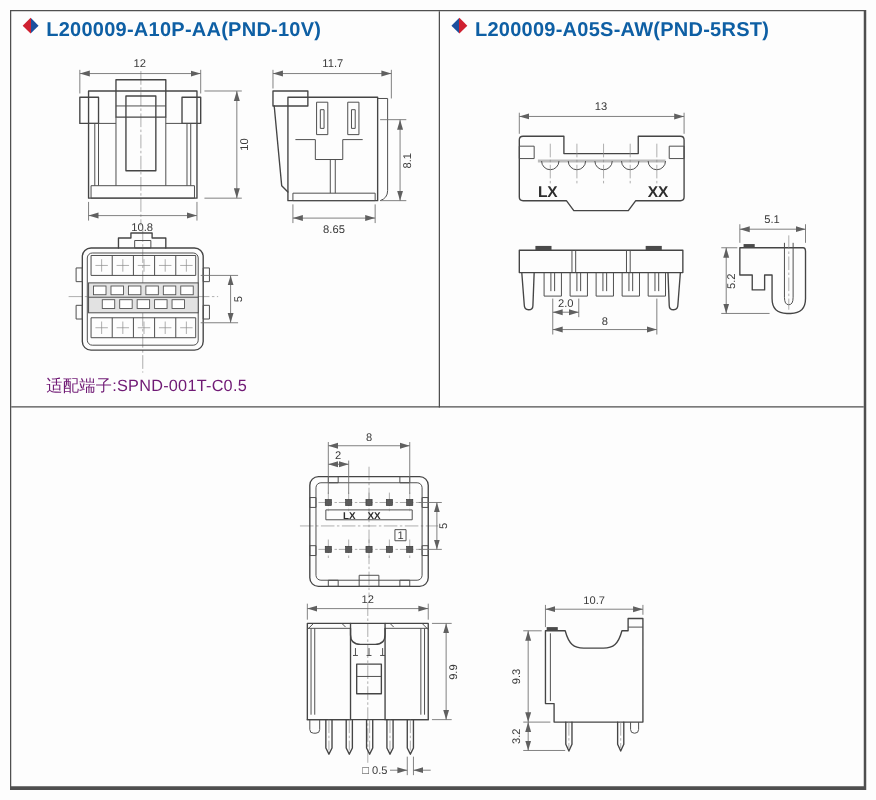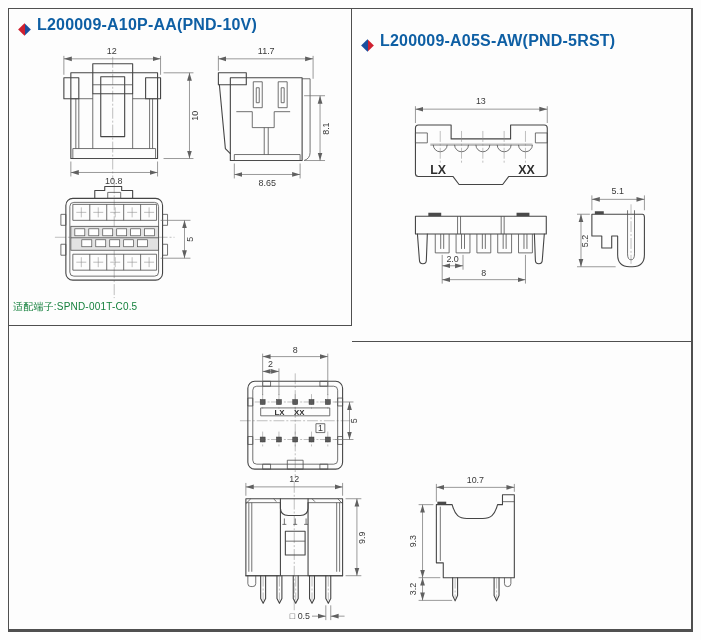--- a/index.html
+++ b/index.html
@@ -1,28 +1,28 @@
 <!DOCTYPE html>
 <html><head>
 <meta charset="utf-8">
 <style>
 *{margin:0;padding:0;box-sizing:border-box}
 html,body{background:#fff}
 .page{position:relative;width:701px;height:640px;background:#fdfdfd;font-family:"Liberation Sans",sans-serif;overflow:hidden}
 .frame{position:absolute;left:8px;top:8px;width:685px;height:624px;border:1.5px solid #4f4f4f;border-right-width:2px;border-bottom-width:3px}
 .panel{position:absolute}
 .panel-tl{left:0;top:0;width:343px;height:317px;border-right:1.5px solid #4f4f4f;border-bottom:1.5px solid #4f4f4f}
-.panel-tr{left:343px;top:16px;right:0;height:317px;border-bottom:1.5px solid #4f4f4f}
+.panel-tr{left:343px;top:0;right:0;height:317px;border-bottom:1.5px solid #4f4f4f}
 .panel-b{left:0;top:317px;right:0;bottom:0}
-.hdr{position:absolute;left:11px;top:7px;display:flex;align-items:flex-end;gap:8px;z-index:2}
+.hdr{position:absolute;left:11px;top:7px;display:flex;align-items:flex-start;gap:8px;z-index:2}
 .dia{width:9px;height:9px;flex:0 0 auto;transform:rotate(45deg)}
 .dia-rb{background:linear-gradient(45deg,#cf2030 50%,#1b4f9e 50%)}
 .dia-br{background:linear-gradient(45deg,#1b4f9e 50%,#cf2030 50%)}
 .ttl{color:#0e5fa4;font-size:16px;font-weight:600;letter-spacing:.2px;white-space:nowrap}
-.note{position:absolute;left:4px;top:291px;font-size:10px;color:#15803d;letter-spacing:.2px}
+.note{position:absolute;left:28px;top:291px;font-size:13px;color:#701a75;letter-spacing:.2px}
 svg.draw{position:absolute;inset:0;width:100%;height:100%}
 .ol{fill:none;stroke:#454545;stroke-width:1.1;stroke-linejoin:round;stroke-linecap:round}
 .ol2{fill:none;stroke:#4e4e4e;stroke-width:.8;stroke-linejoin:round}
 .fil{fill:#4a4a4a;stroke:none}
 .pinsq{fill:#5a5a5a;stroke:#333;stroke-width:.5}
 .dim{stroke:#6e6e6e;stroke-width:.7;fill:none}
 .cl{stroke:#8a8a8a;stroke-width:.55;fill:none;stroke-dasharray:11 2 2 2}
 .shade{fill:#e2e2e2;stroke:#4e4e4e;stroke-width:.8}
 .cell{fill:#fff;stroke:#4e4e4e;stroke-width:.7}
 .mate{stroke:#bbb;stroke-width:2.5}

